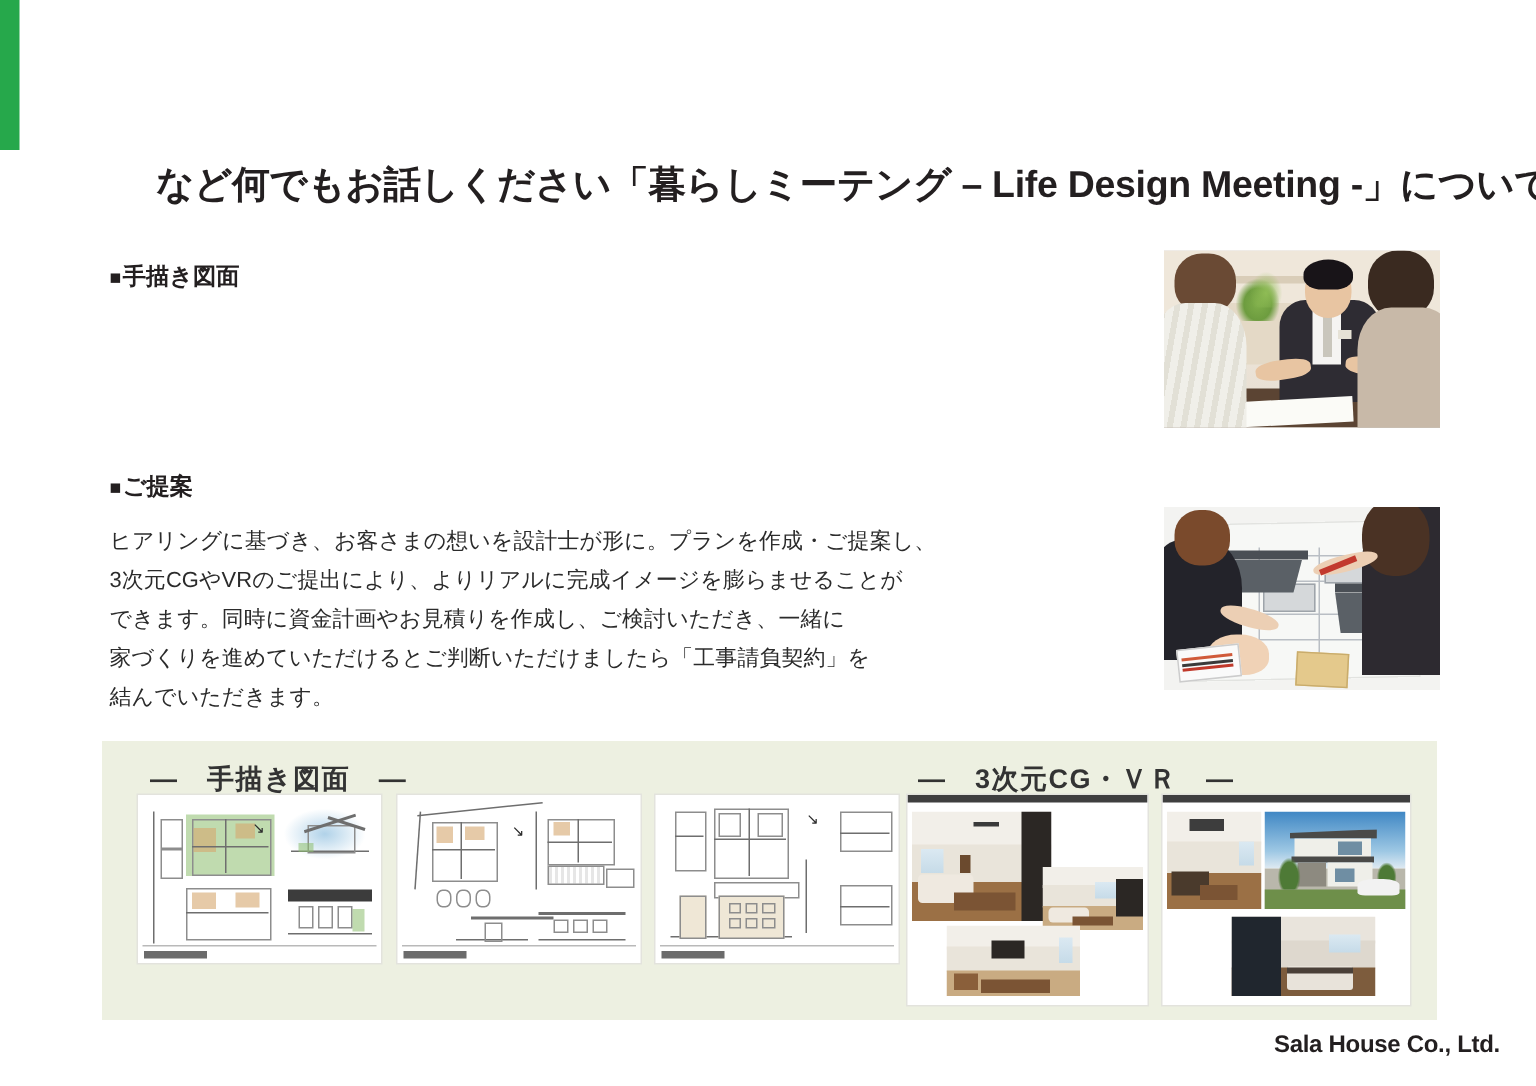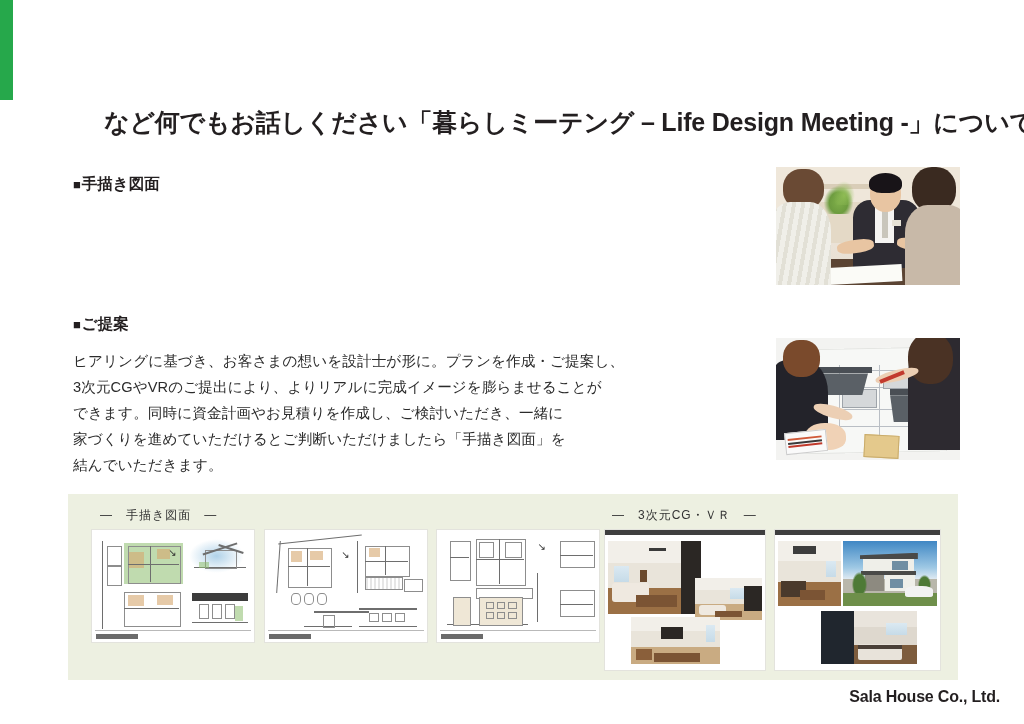--- a/index.html
+++ b/index.html
@@ -110,21 +110,21 @@
   .p2-swatch{position:absolute;left:48%;bottom:2%;width:18%;height:17%;background:#e4c98c;border:1px solid #c9ac6c;transform:rotate(3deg);}
   .p2-hand{position:absolute;left:16%;bottom:8%;width:22%;height:22%;border-radius:48% 48% 40% 40%;background:#f0d2b6;}
 
   
   .panel{
     position:absolute;left:68px;top:494px;width:890px;height:186px;
     background:#edf0e1;
   }
   .panel-label{
     position:absolute;
-    font-size:12px;font-weight:normal;color:#333;letter-spacing:1px;
+    font-size:18px;font-weight:bold;color:#333;letter-spacing:1px;
     white-space:nowrap;
   }
   #label-sketch{left:100px;top:507px;}
   #label-cg{left:612px;top:507px;}
 
   .sheet{
     position:absolute;
     background:#ffffff;
     box-shadow:0 0 0 1px #e3e3dd;
     overflow:hidden;
@@ -221,21 +221,21 @@
       <div class="p1-cust-r-body"></div>
     </div>
   </div>
 
   <div class="sec-head" id="head-proposal">
     <span class="sq">■</span><span>ご提案</span>
   </div>
   <div class="sec-body" id="body-proposal">ヒアリングに基づき、お客さまの想いを設計士が形に。プランを作成・ご提案し、
 3次元CGやVRのご提出により、よりリアルに完成イメージを膨らませることが
 できます。同時に資金計画やお見積りを作成し、ご検討いただき、一緒に
-家づくりを進めていただけるとご判断いただけましたら「手描き図面」を
+家づくりを進めていただけるとご判断いただけましたら「工事請負契約」を
 結んでいただきます。</div>
 
   <div class="photo" id="photo-proposal">
     <div class="ph-inner">
       <div class="p2-bg"></div>
       <div class="p2-paper"></div>
       <div class="p2-line" style="left:14%;top:26%;width:74%;height:1px;"></div>
       <div class="p2-line" style="left:14%;top:40%;width:74%;height:1px;"></div>
       <div class="p2-line" style="left:14%;top:58%;width:74%;height:1px;"></div>
       <div class="p2-line" style="left:14%;top:72%;width:68%;height:1px;"></div>

